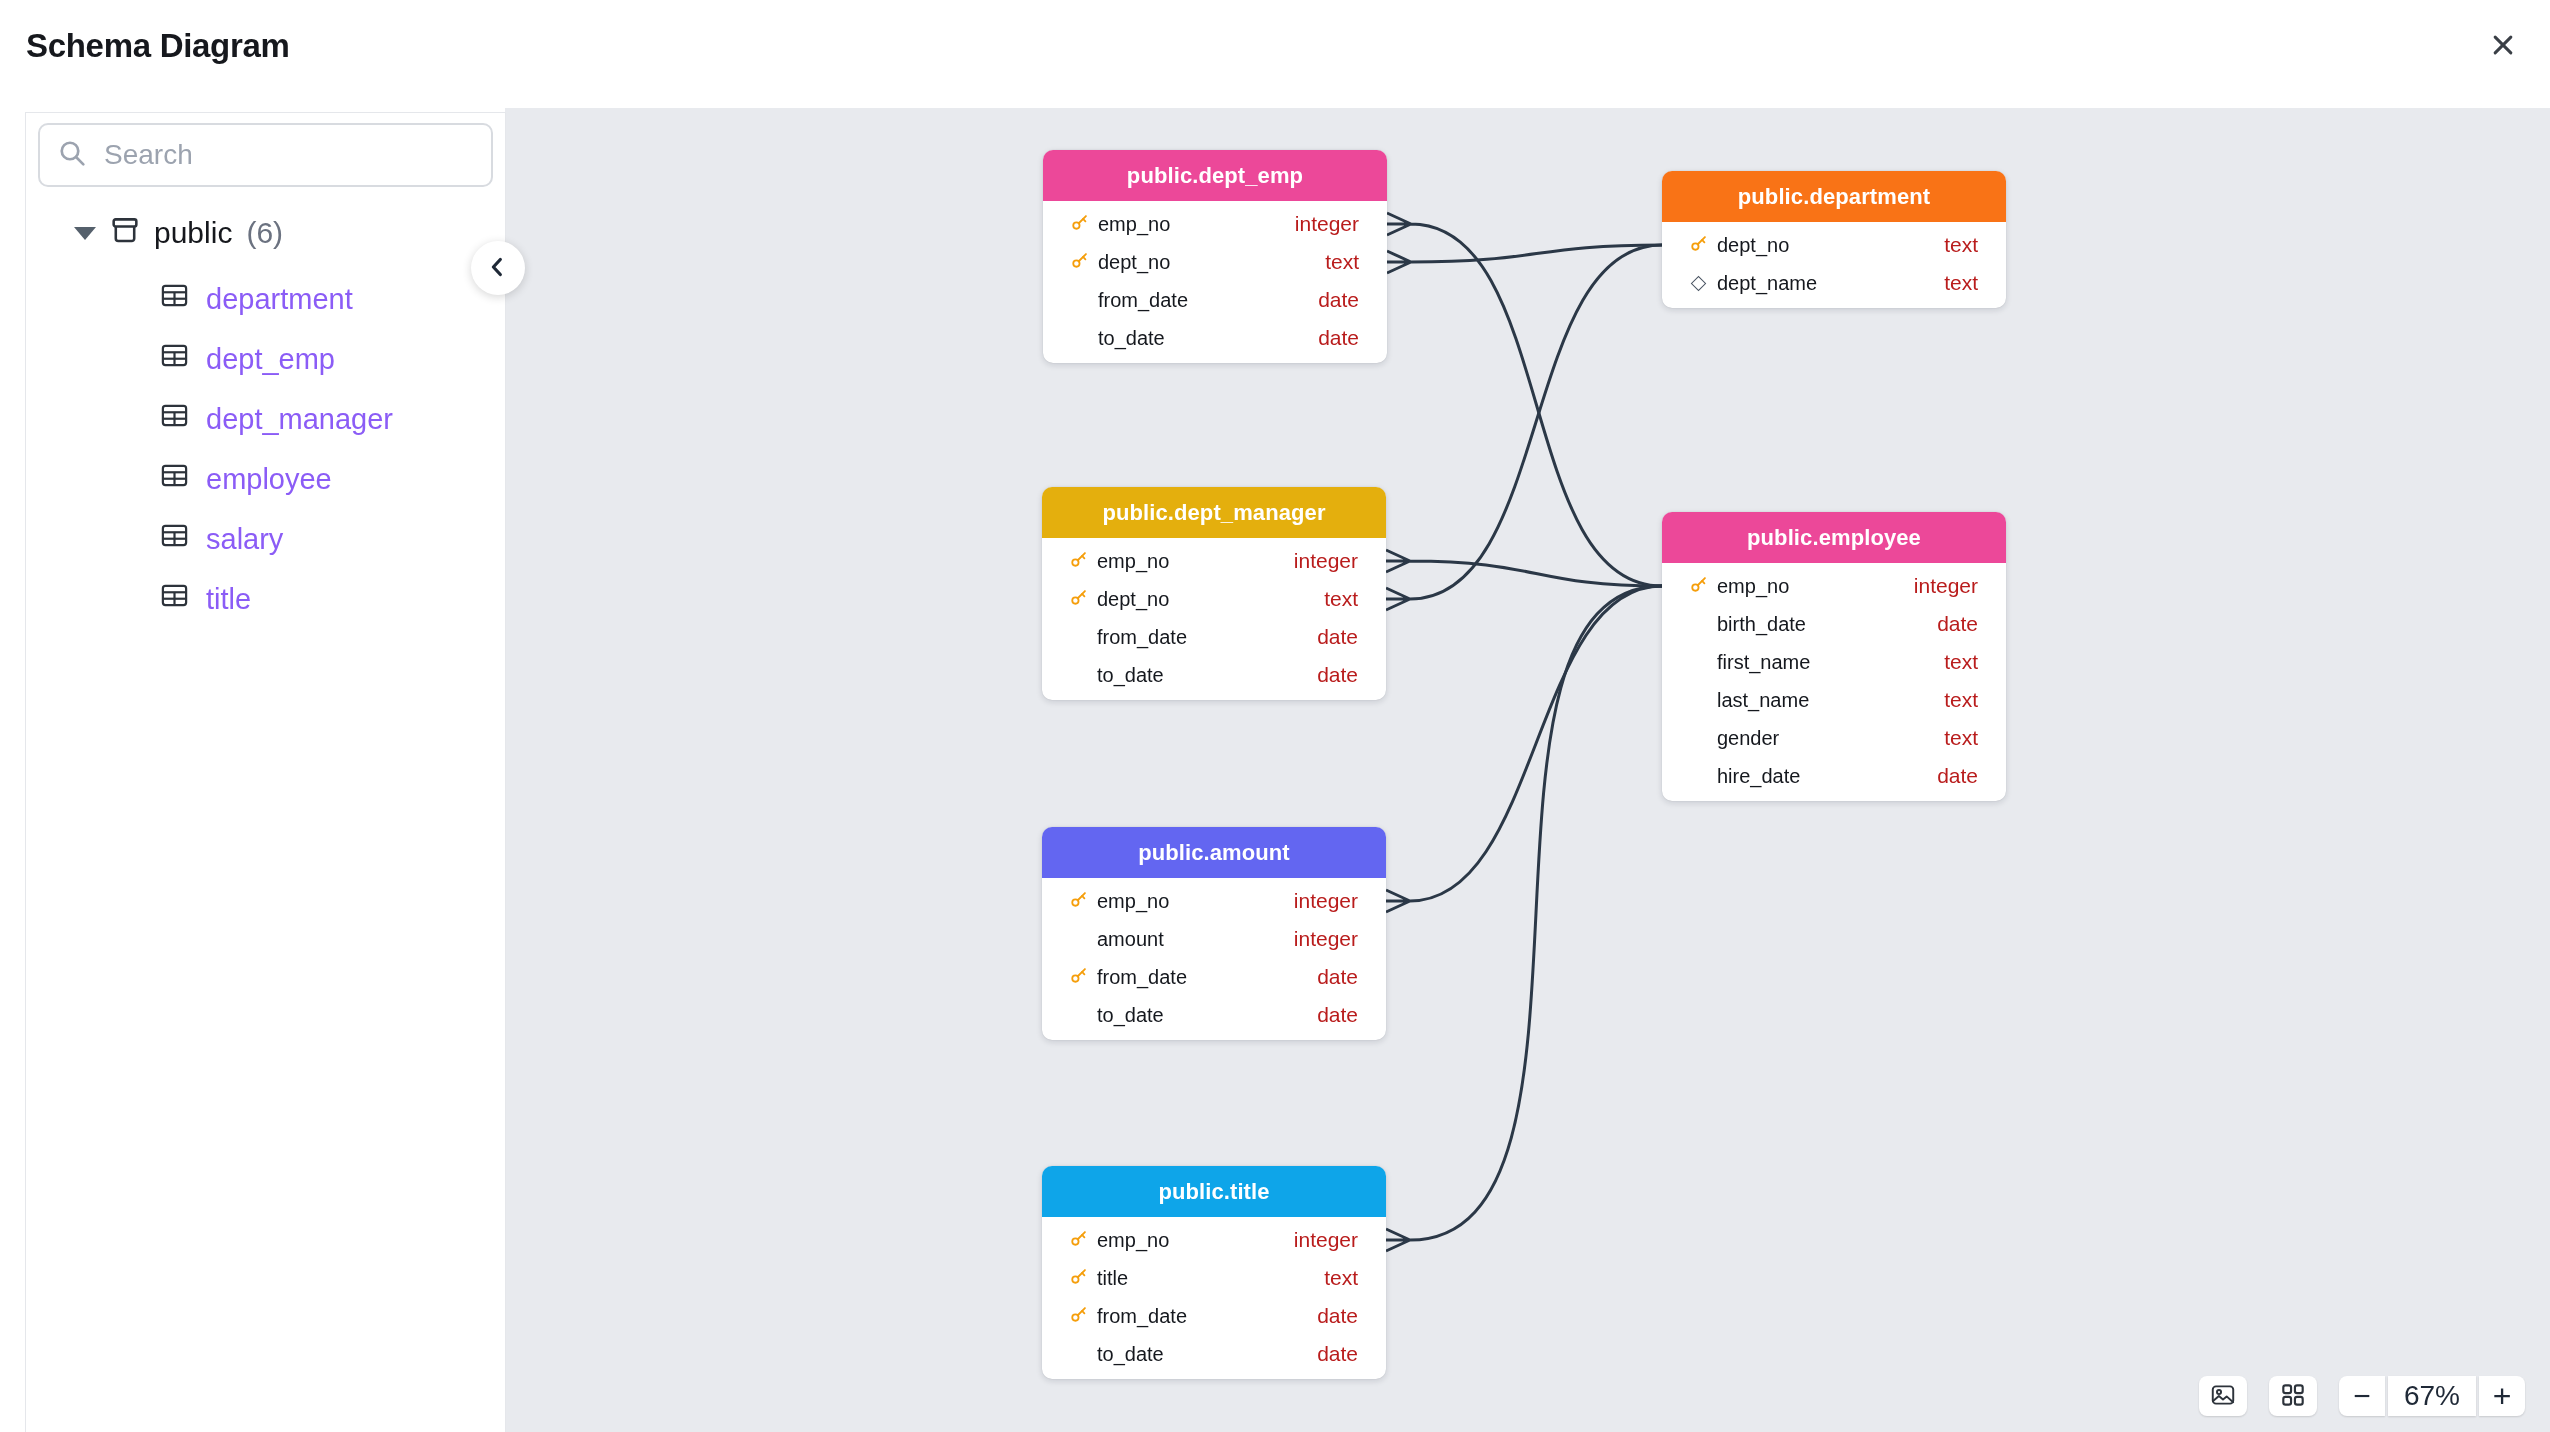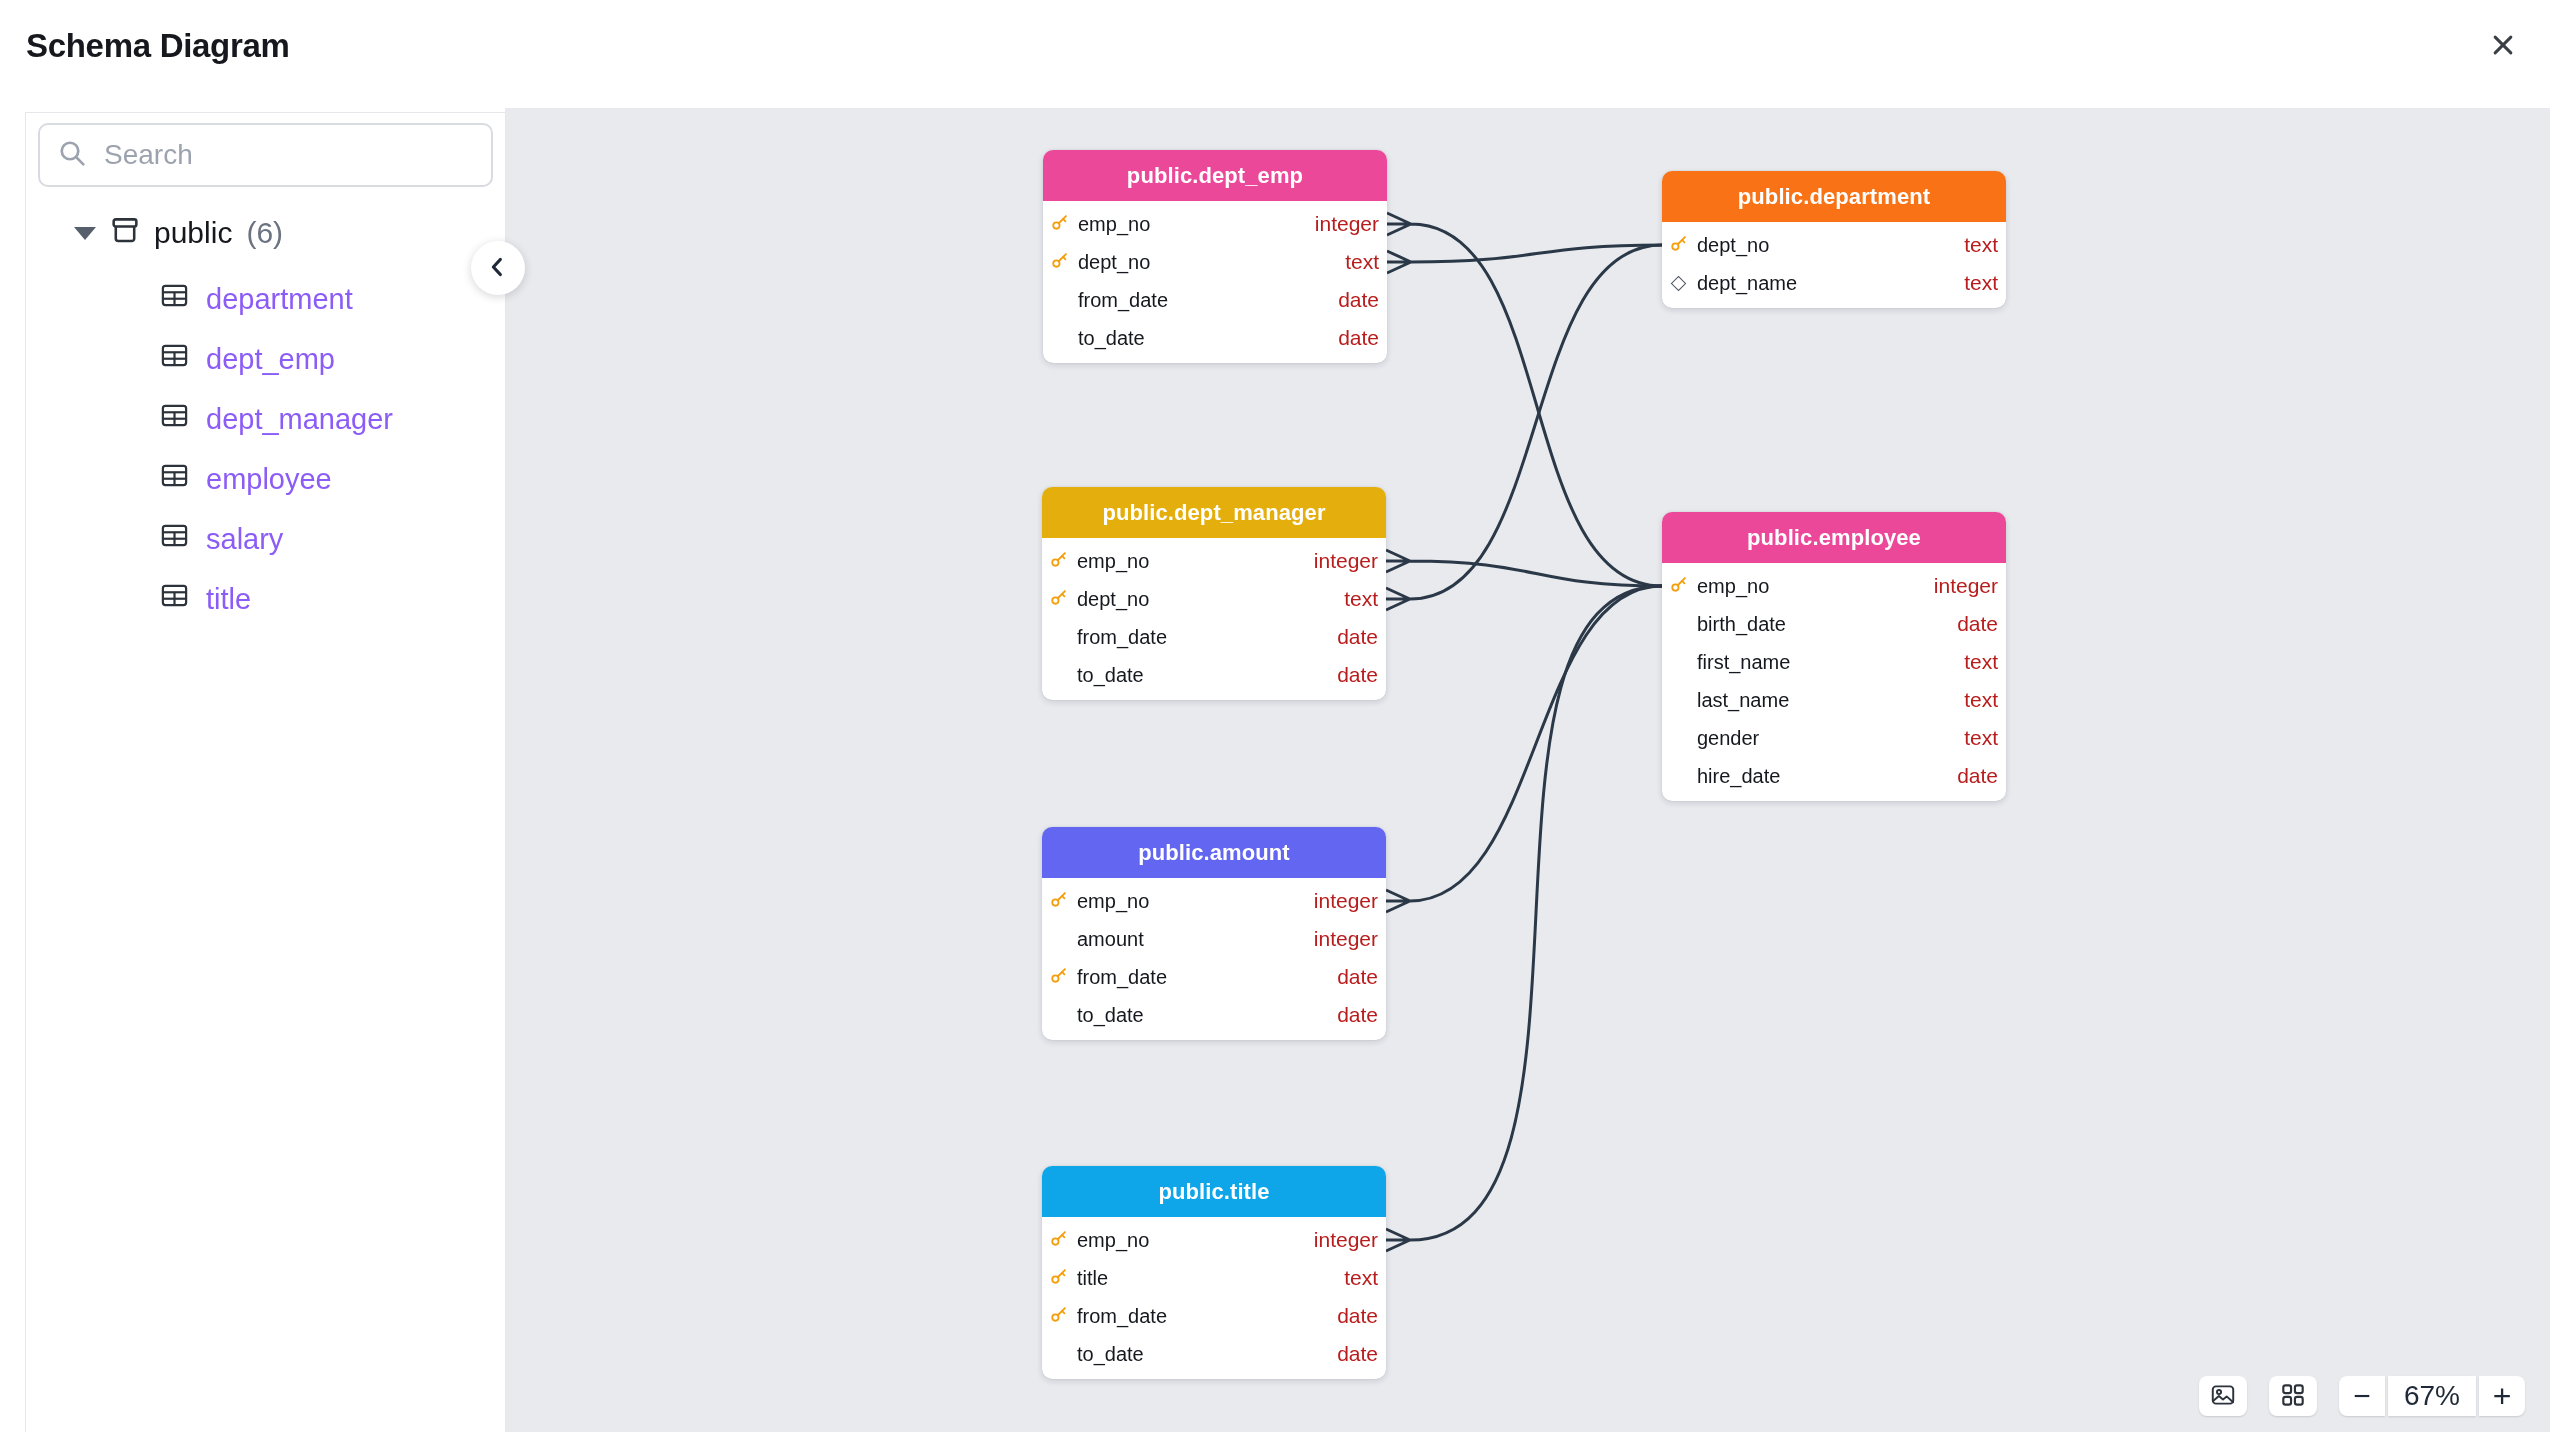--- a/index.html
+++ b/index.html
@@ -19,21 +19,21 @@
   
   .canvas{position:absolute;left:505px;top:108px;width:2045px;height:1340px;background:#e8eaee;overflow:hidden;}
   .edges-svg{position:absolute;left:0;top:0;width:2045px;height:1340px;}
   .edge-path{stroke:#2b3847;stroke-width:3;fill:none;}
   
   .node{position:absolute;width:344px;background:#fff;border-radius:10px;z-index:2;
     box-shadow:0 2px 6px rgba(15,23,42,.14),0 0 1px rgba(15,23,42,.2);}
   .node-header{height:51px;border-radius:10px 10px 0 0;display:flex;align-items:center;justify-content:center;
     color:#fff;font-size:22px;font-weight:700;letter-spacing:.1px;}
   .node-body{padding:4px 0 6px;}
-  .col-row{height:38px;display:flex;align-items:center;padding:0 8px;justify-content:space-between;}
+  .col-row{height:38px;display:flex;align-items:center;padding:0 28px;justify-content:space-between;}
   .col-icon{width:27px;height:20px;display:flex;align-items:center;flex:none;}
   .col-name{font-size:20px;color:#15181e;}
   .col-type{margin-left:auto;font-size:21px;color:#b91c1c;}
   .diamond{width:11px;height:11px;border:1.6px solid #4b5563;transform:rotate(45deg);margin-left:3px;box-sizing:border-box;}
   
   .sidebar{
     position:absolute;left:25px;top:112px;width:481px;height:1320px;background:#fff;z-index:6;
     border:1px solid #e5e7eb;border-bottom:none;box-sizing:border-box;
   }
   .search-box{margin:10px 12px 0;height:64px;border:2px solid #d8dbe0;border-radius:10px;

